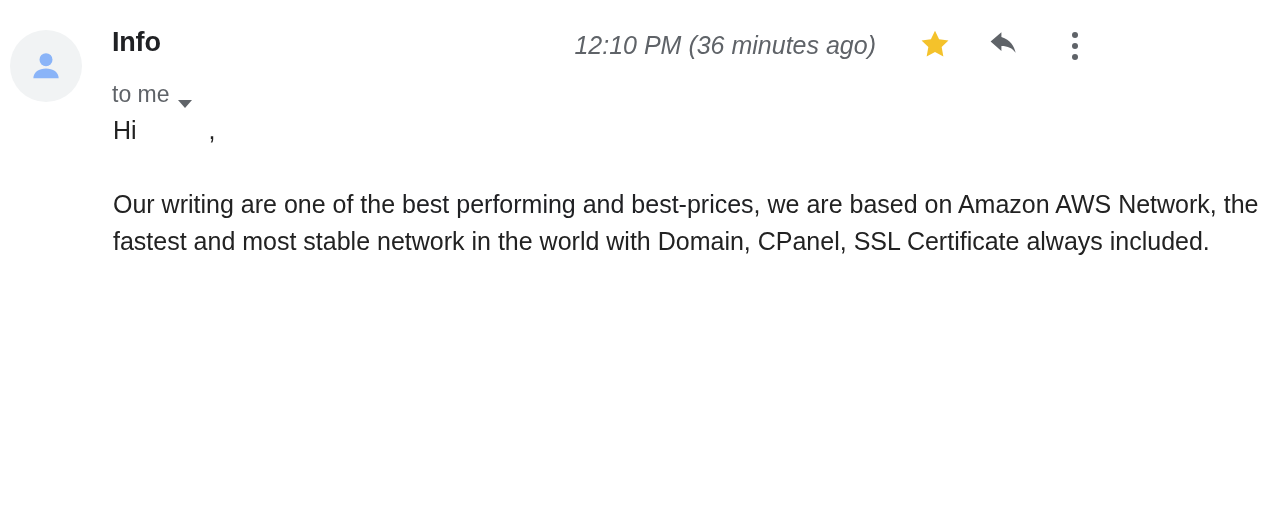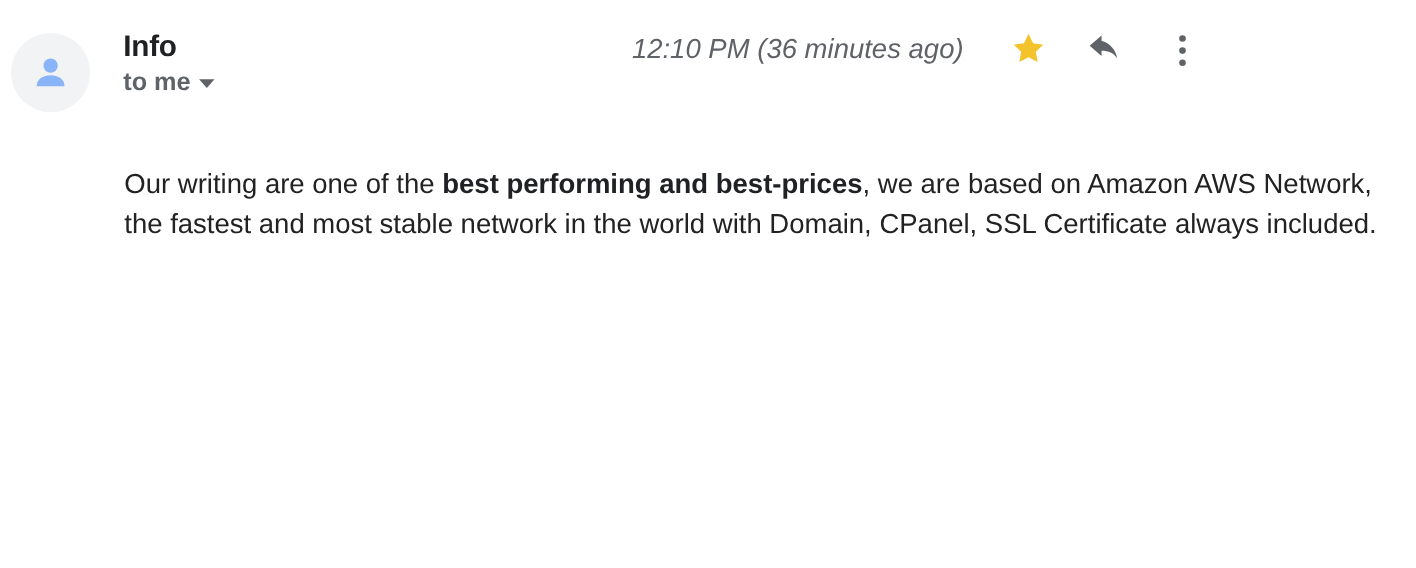--- a/index.html
+++ b/index.html
@@ -51,26 +51,25 @@
     top: 26px;
   }
   .sender-name {
     font-size: 27px;
     font-weight: bold;
     color: #202124;
     line-height: 32px;
     letter-spacing: -0.2px;
   }
   .recipient-row {
-    margin-top: 2px;
-    display: flex;
-    align-items: center;
+    margin-top: 22px;
+    display: flex;
+    align-items: flex-end;
     gap: 8px;
     cursor: pointer;
-    font-weight: bold;
   }
   .recipient-label {
     font-size: 23px;
     color: #5f6368;
     line-height: 28px;
   }
   .caret {
     width: 0;
     height: 0;
     border-left: 7px solid transparent;
@@ -134,21 +133,21 @@
     line-height: 37px;
     color: #222222;
   }
   .para { margin: 0; }
   .para-gap { height: 37px; }
   .redacted-name {
     display: inline-block;
     width: 72px;
     vertical-align: baseline;
   }
-  .bold { font-weight: bold; color: #202124; }
+  .bold { font-weight: normal; color: #202124; }
 </style>
 </head>
 <body>
 
 <div class="email-view">
 
   <div class="header">
 
     <div class="avatar">
       <span>
@@ -193,20 +192,21 @@
             <span></span>
             <span></span>
         </span>
       </div>
 
     </div>
   </div>
 
   <div class="body-text">
 
+    <p class="para"><span>Hi</span><span class="redacted-name"></span><span>,</span></p>
 
 
     <div class="para-gap"></div>
 
     <p class="para"><span>Our writing are one of the </span><span class="bold">best performing and best-prices</span><span>, we are based on Amazon AWS Network, the fastest and most stable network in the world with Domain, CPanel, SSL Certificate always included.</span></p>
 
     <div class="para-gap"></div>
 
 
   </div>

